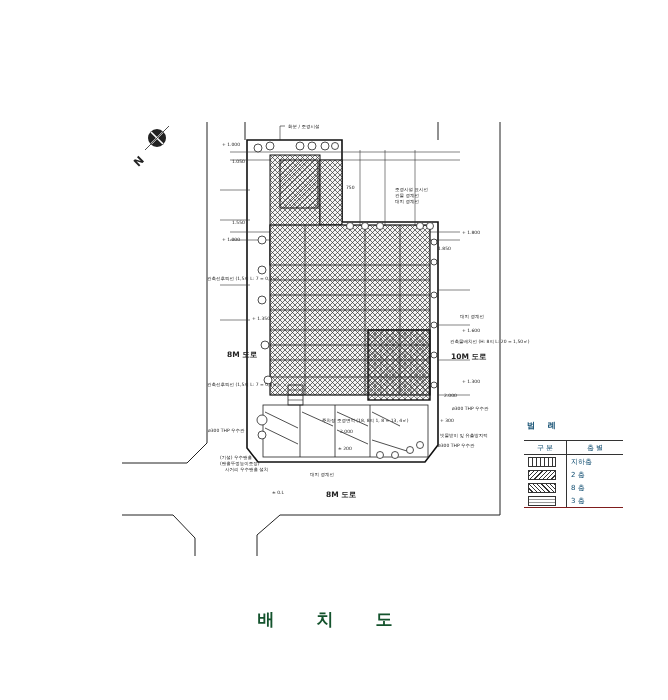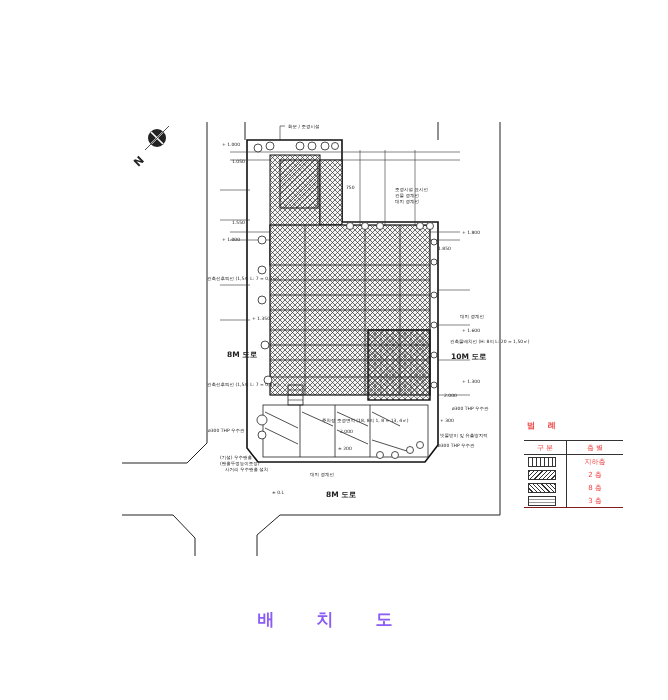--- a/index.html
+++ b/index.html
@@ -1,28 +1,28 @@
 <!DOCTYPE html>
 <html><head>
 <meta charset="utf-8">
 <style>
   html, body { margin:0; padding:0; background:#ffffff; }
   body { width:668px; height:700px; position:relative; overflow:hidden; font-family:"DejaVu Sans", sans-serif; }
   #drawing { position:absolute; left:0; top:0; width:668px; height:700px; }
   .t { font-family:"DejaVu Sans", sans-serif; fill:#222; }
   .tiny { font-size:4.5px; }
   .road { font-size:7.5px; font-weight:bold; }
-  .title { position:absolute; left:0; width:668px; top:608px; text-align:center; font-size:17px; font-weight:bold; letter-spacing:18px; color:#8b5cf6; font-family:"DejaVu Sans", sans-serif; }
-  .legend { position:absolute; left:524px; top:420px; width:144px; font-family:"DejaVu Sans", sans-serif; color:#ef4444; }
+  .title { position:absolute; left:0; width:668px; top:608px; text-align:center; font-size:17px; font-weight:bold; letter-spacing:18px; color:#14532d; font-family:"DejaVu Sans", sans-serif; }
+  .legend { position:absolute; left:524px; top:420px; width:144px; font-family:"DejaVu Sans", sans-serif; color:#0c4a6e; }
   .legend-title { font-size:8px; font-weight:bold; letter-spacing:5px; margin-left:3px; margin-bottom:9px; }
   .legend table { border-collapse:collapse; font-size:7px; }
   .legend th, .legend td { height:13px; padding:0 4px; font-weight:normal; }
   .legend th { border-bottom:1px solid #333; border-top:1px solid #333; }
   .legend td.sw, .legend th.sw { border-right:1px solid #333; width:34px; }
-  .legend td.lab { width:48px; text-align:center; }
+  .legend td.lab { width:48px; }
   .legend tr:last-child td { border-bottom:1px solid #7f1d1d; }
   .swatch { width:26px; height:8px; border:1px solid #333; display:inline-block; vertical-align:middle; }
 </style>
 </head>
 <body>
 
 <svg id="drawing" viewBox="0 0 668 700" xmlns="http://www.w3.org/2000/svg">
   <defs>
     <pattern id="xhatch" width="5" height="5" patternUnits="userSpaceOnUse">
       <rect width="5" height="5" fill="#f4f4f4"></rect>

